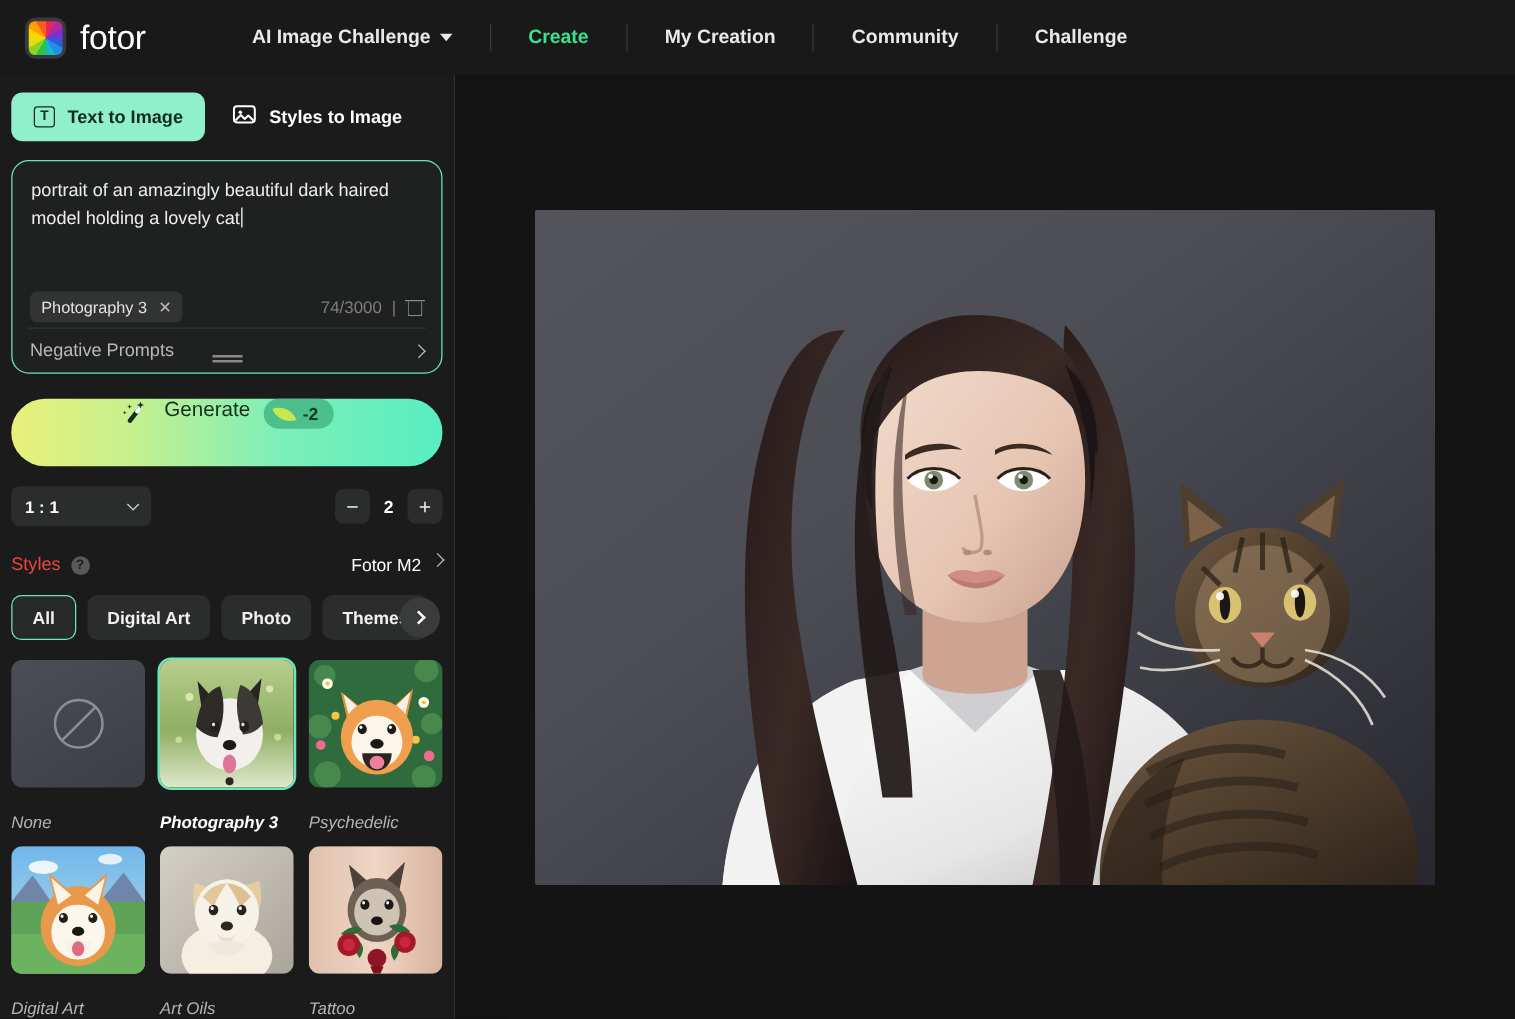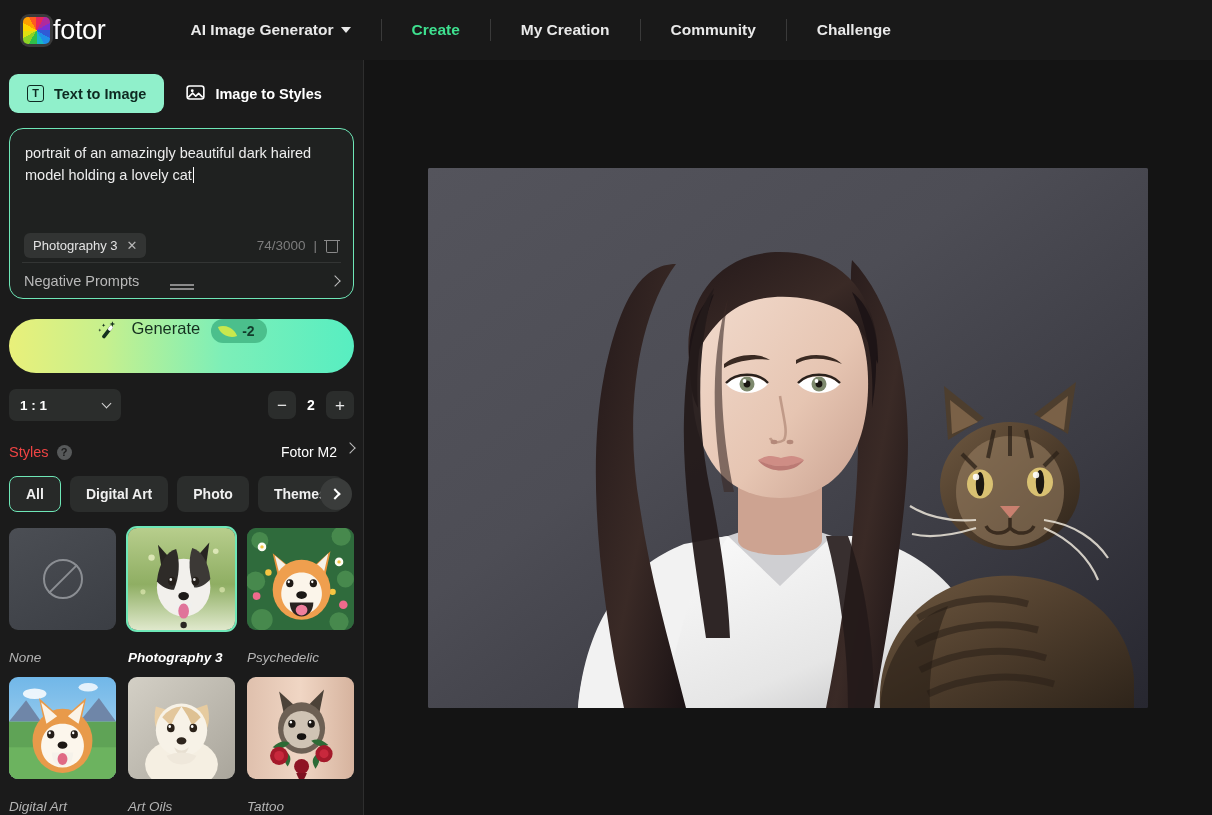--- a/index.html
+++ b/index.html
@@ -12,21 +12,21 @@
   }
 
   
   .topnav {
     height: 60px; width: 1212px;
     background: #191919;
     display: flex; align-items: center;
     padding-left: 20px;
     position: relative;
   }
-  .logo-wrap { display: flex; align-items: center; }
+  .logo-wrap { display: flex; align-items: center; gap: 11px; }
   .logo-mark {
     width: 33px; height: 33px; border-radius: 9px;
     background: #3a3a3a;
     position: relative; overflow: hidden;
     flex: 0 0 auto;
   }
   .logo-mark .wheel {
     position: absolute; inset: 3px; border-radius: 5px; overflow: hidden;
     background: conic-gradient(from -90deg,
       #ffd400 0deg 30deg,
@@ -267,21 +267,21 @@
 
 <div class="topnav">
   <div class="logo-wrap">
     <div class="logo-mark">
       <div class="wheel"></div>
     </div>
     <div class="logo-text">fotor</div>
   </div>
   <div class="nav-items">
     <div class="nav-item">
-      <span>AI Image Generator</span>
+      <span>AI Image Challenge</span>
       <span class="caret-down"></span>
     </div>
     <div class="nav-sep"></div>
     <div class="nav-item active">Create</div>
     <div class="nav-sep"></div>
     <div class="nav-item">My Creation</div>
     <div class="nav-sep"></div>
     <div class="nav-item">Community</div>
     <div class="nav-sep"></div>
     <div class="nav-item">Challenge</div>
@@ -298,21 +298,21 @@
         <span>Text to Image</span>
       </div>
       <div class="mode-tab">
         <span>
           <svg width="19" height="19" viewBox="0 0 20 20" fill="none">
             <rect x="1.2" y="3.2" width="17.6" height="13.6" rx="2.6" stroke="#fff" stroke-width="1.7"></rect>
             <circle cx="6.6" cy="8.2" r="1.5" fill="#fff"></circle>
             <path d="M2.4 15.2l4.6-4.6 3.3 3.3 3-2.9 4.3 4.2" stroke="#fff" stroke-width="1.7" stroke-linejoin="round" fill="none"></path>
           </svg>
         </span>
-        <span>Image to Styles</span>
+        <span>Styles to Image</span>
       </div>
     </div>
 
     <div class="prompt-box">
       <div class="prompt-text"><span>portrait of an amazingly beautiful dark haired model holding a lovely cat</span><span class="caret-bar"></span></div>
 
       <div class="chip-row">
         <div class="style-chip">
           <span>Photography 3</span>
           <span class="chip-x">✕</span>

